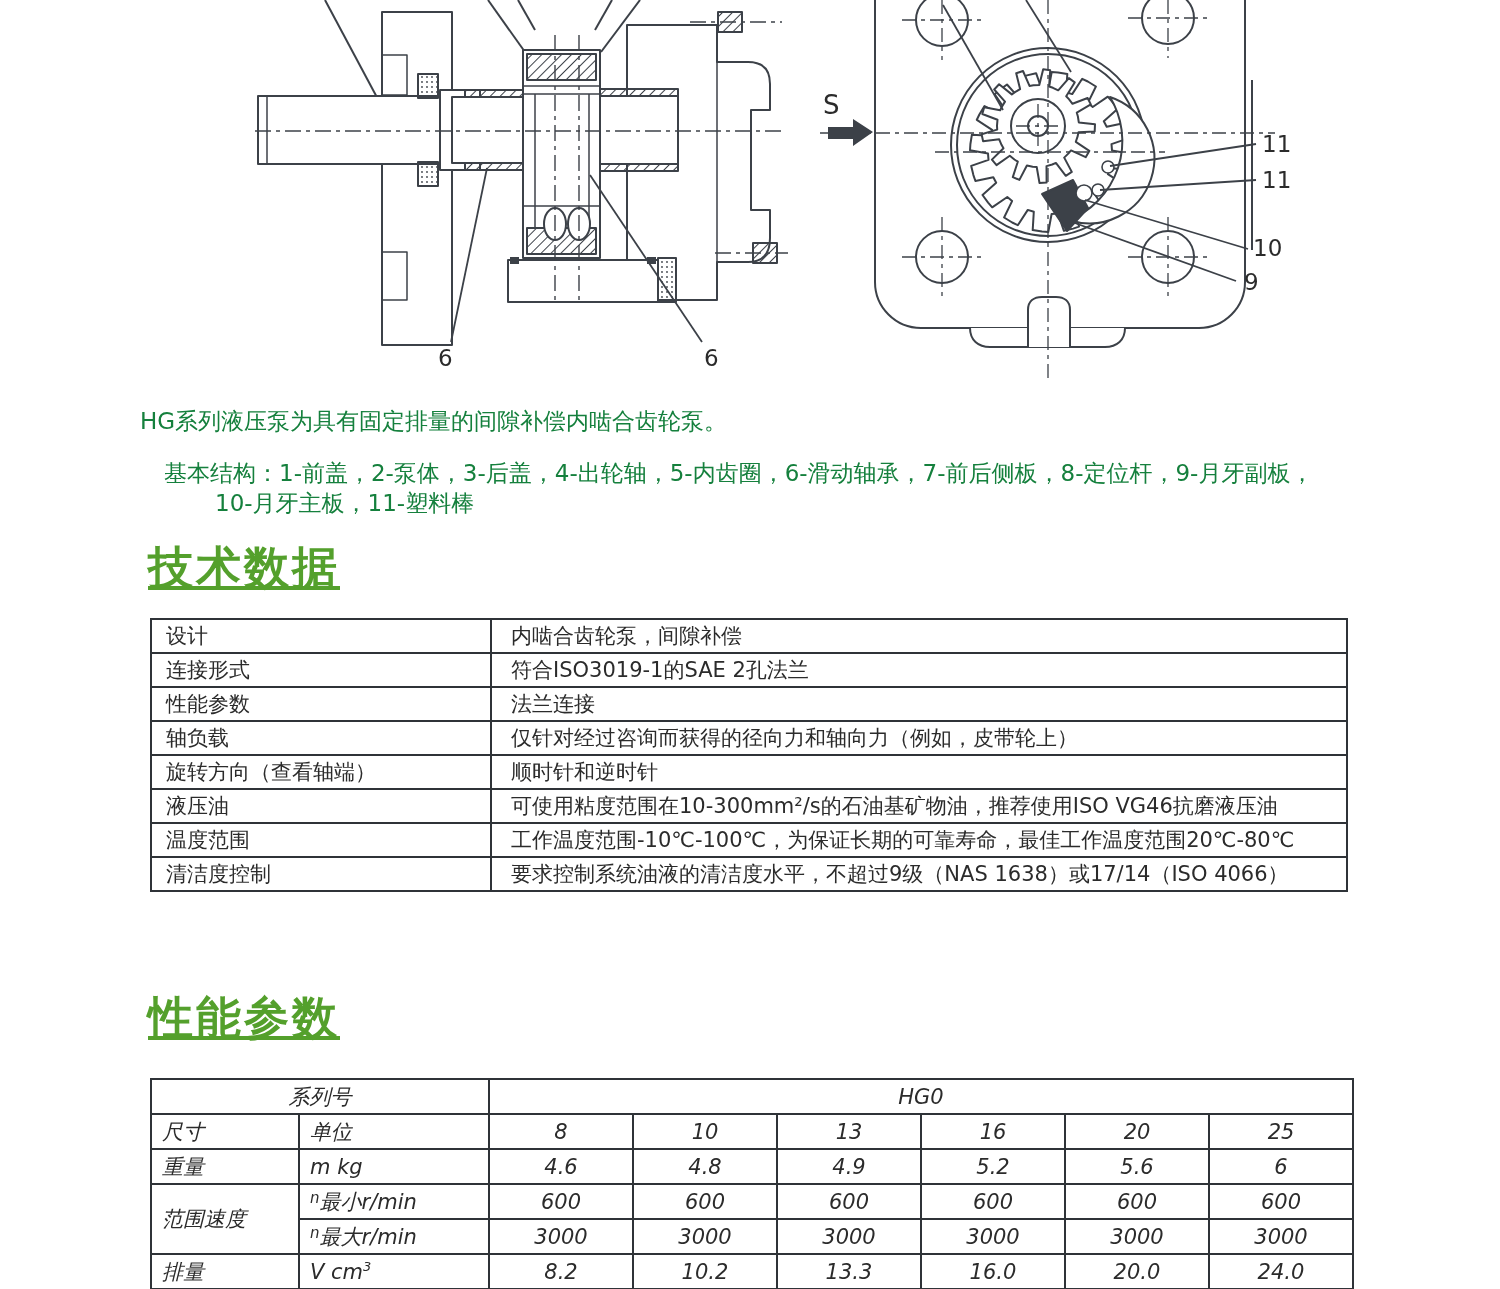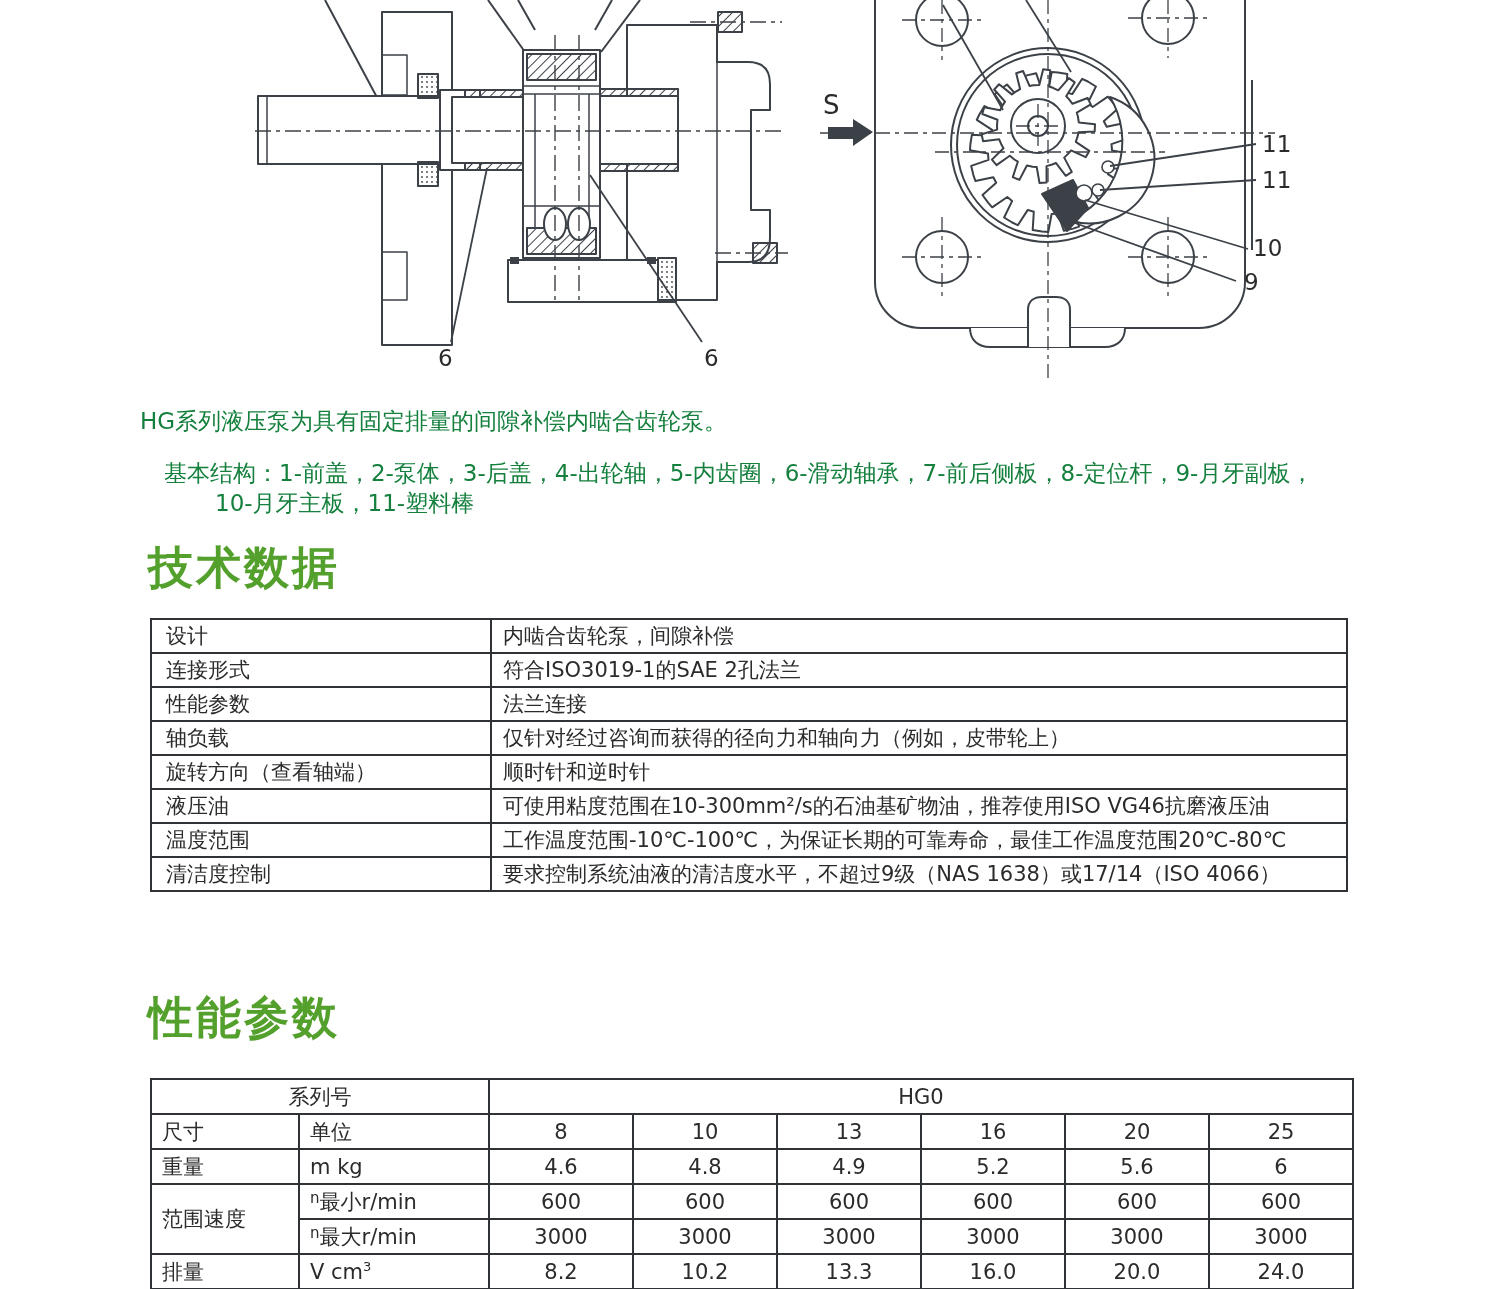--- a/index.html
+++ b/index.html
@@ -1,27 +1,27 @@
 <!DOCTYPE html>
 <html><head>
 <meta charset="utf-8">
 <style>
   html,body{margin:0;padding:0;background:#fff;}
   .page{position:relative;width:1500px;height:1289px;background:#ffffff;overflow:hidden;
         font-family:"DejaVu Sans","Liberation Sans",sans-serif;color:#2b2b2b;}
   .draw{position:absolute;}
   .txt{position:absolute;font-size:23px;line-height:30px;color:#15803d;white-space:nowrap;text-align:center;}
   .h-green{position:absolute;left:148px;font-size:45px;font-weight:900;color:#54a02c;
-           letter-spacing:3px;white-space:nowrap;}
+           letter-spacing:3px;white-space:nowrap;text-decoration:underline;}
   table{border-collapse:collapse;table-layout:fixed;position:absolute;background:#fff;border-radius:30px;}
   td{border:2px solid #2f3338;font-size:21px;color:#2b2b2b;overflow:hidden;white-space:nowrap;}
   .tech{left:150px;top:618px;width:1198px;}
   .tech td{height:32px;padding:0 0 0 14px;}
-  .tech td.val{padding-left:11px;}
-  .perf{left:150px;top:1078px;width:1202px;}
+  .tech td.val{padding-left:19px;}
+  .perf{left:150px;top:1078px;width:1202px;font-style:italic;}
   .perf td{height:33px;padding:0 0 0 10px;}
   .perf td.c{text-align:center;padding:0;}
   sup{font-size:13px;}
   .np{font-size:15px;vertical-align:6px;}
   svg text{font-family:"DejaVu Sans","Liberation Sans",sans-serif;font-size:23px;fill:#2b2b2b;}
 </style>
 </head>
 <body>
 
 <div class="page">

